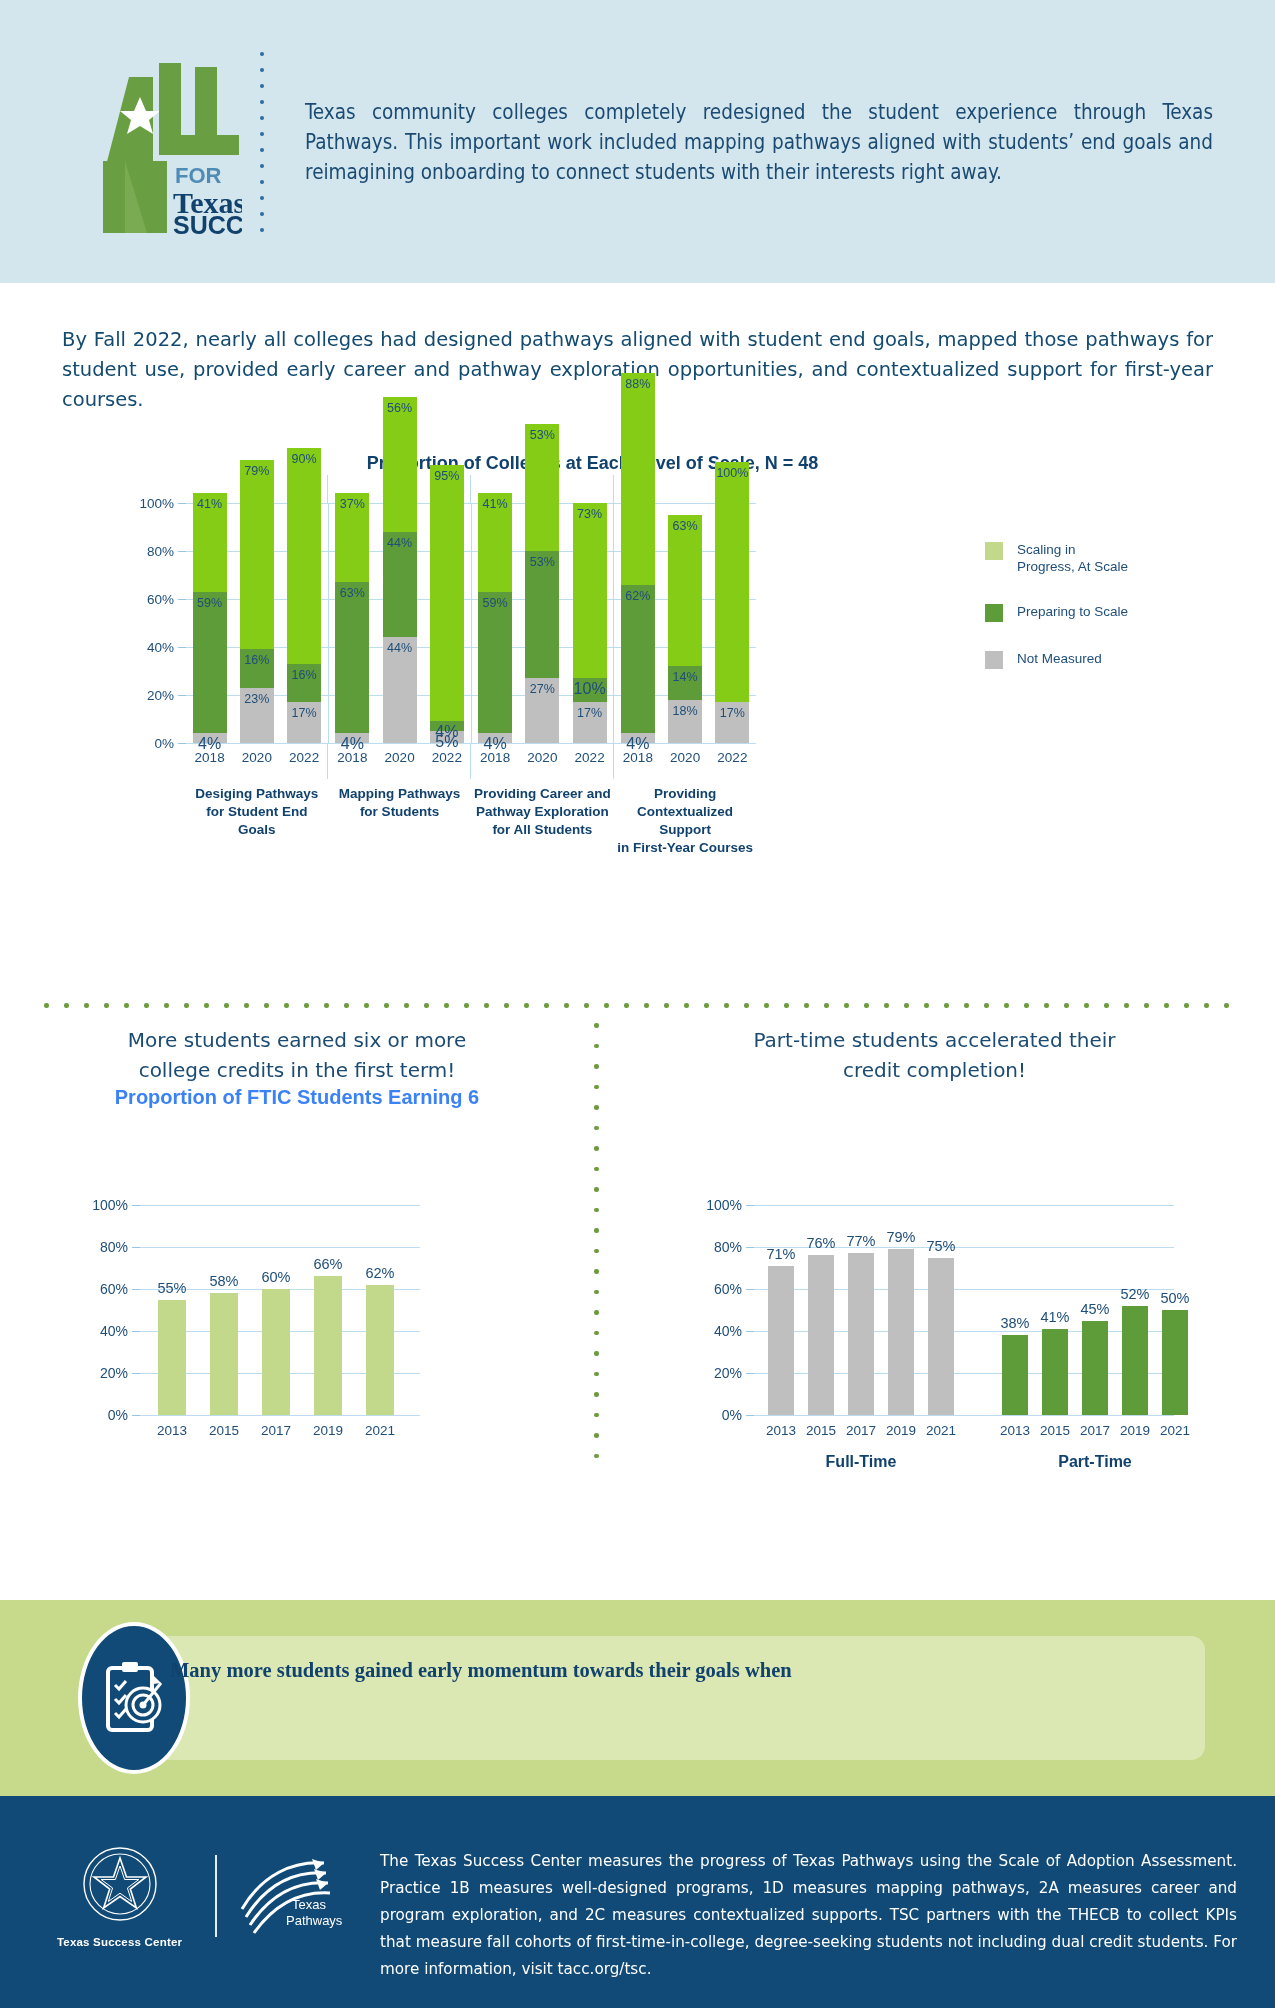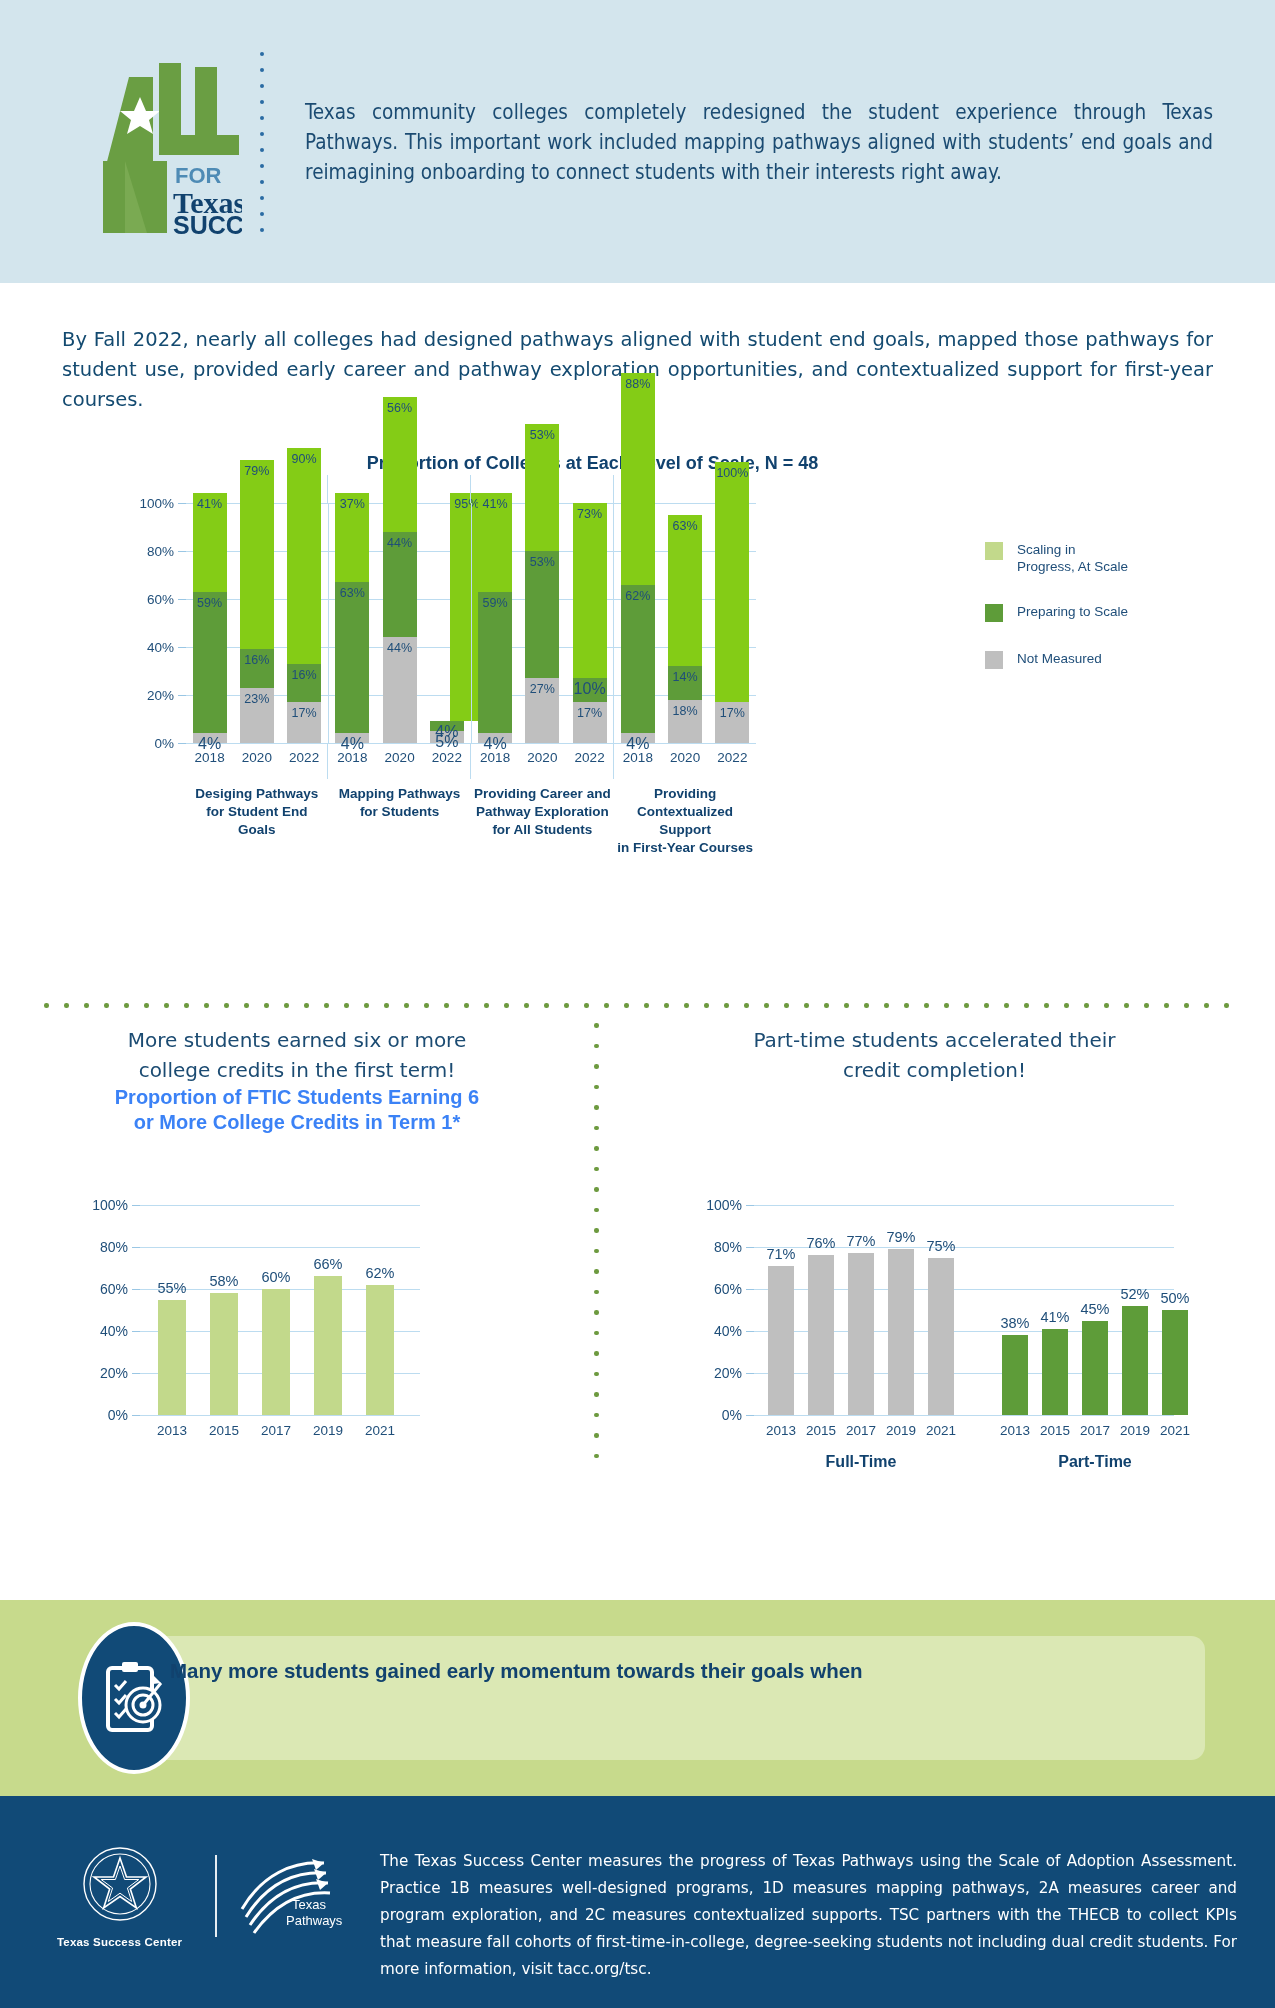--- a/index.html
+++ b/index.html
@@ -179,21 +179,21 @@
     position: absolute; top: 1600px; left: 0; width: 1275px; height: 196px;
     background: #c7da8c;
   }
   .callout-card {
     position: absolute; left: 148px; top: 36px; right: 70px; height: 124px;
     background: #dbe8b4; border-radius: 14px;
   }
   .callout-text {
     position: absolute; left: 170px; top: 54px; right: 110px;
     color: #11426e; font-weight: bold; font-size: 20.5px; line-height: 33px;
-    font-family: Liberation Sans, sans-serif;
+    font-family: Liberation Serif, serif;
   }
   .callout-badge {
     position: absolute; left: 78px; top: 22px;
     width: 112px; height: 152px; border-radius: 50%;
     background: #114a77; border: 4px solid #ffffff;
     display: flex; align-items: center; justify-content: center;
   }
   
   .footer {
     position: absolute; top: 1796px; left: 0; width: 1275px; height: 212px;
@@ -355,21 +355,21 @@
             <div class="xyear">2020</div>
           </div>
           <div class="bar-slot">
             <div class="bar">
               <div class="seg c-gray low" style="height: 12px;">
                 <span>5%</span>
               </div>
               <div class="seg c-dark low" style="height: 9.6px;">
                 <span>4%</span>
               </div>
-              <div class="seg c-light inside" style="height: 228px; margin-left: 20px;">
+              <div class="seg c-light inside" style="height: 256px;">
                 <span>95%</span>
               </div>
             </div>
             <div class="xyear">2022</div>
           </div>
           <div class="gcap">
             <div>Mapping Pathways</div>
             <div>for Students</div>
           </div>
         </div>
@@ -585,21 +585,20 @@
   </div>
 
 <div class="lower">
   <div class="panel panel-l">
     <div class="panel-head">
       <div>More students earned six or more</div>
       <div>college credits in the first term!</div>
     </div>
     <div class="panel-sub">
       <div>Proportion of FTIC Students Earning 6</div>
-      <div>or More College Credits in Term 1*</div>
     </div>
     <div class="mini-plot" id="plot2" style="position:absolute;left:140px;top:180px;width:280px;height:210px;">
         <div class="gridline" style="top: 210px;"></div>
         <div class="tick" style="top: 210px;"></div>
         <div class="axis-label" style="top: 210px; font-size: 14px;">0%</div>
         <div class="gridline" style="top: 168px;"></div>
         <div class="tick" style="top: 168px;"></div>
         <div class="axis-label" style="top: 168px; font-size: 14px;">20%</div>
         <div class="gridline" style="top: 126px;"></div>
         <div class="tick" style="top: 126px;"></div>

